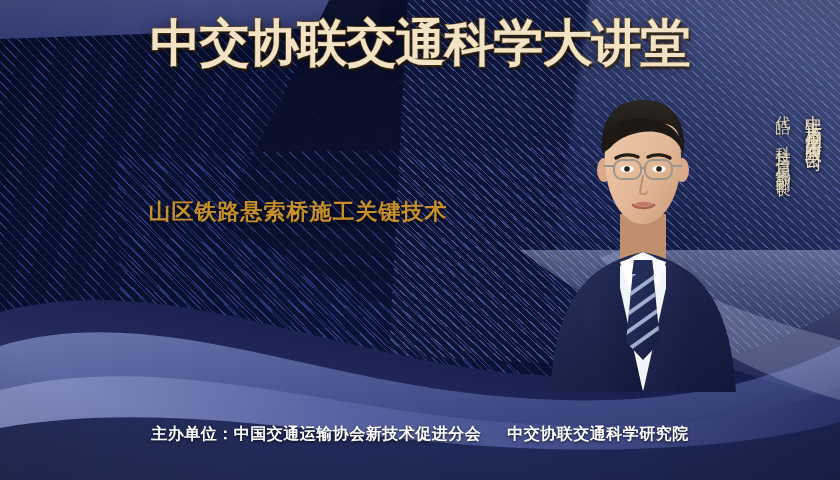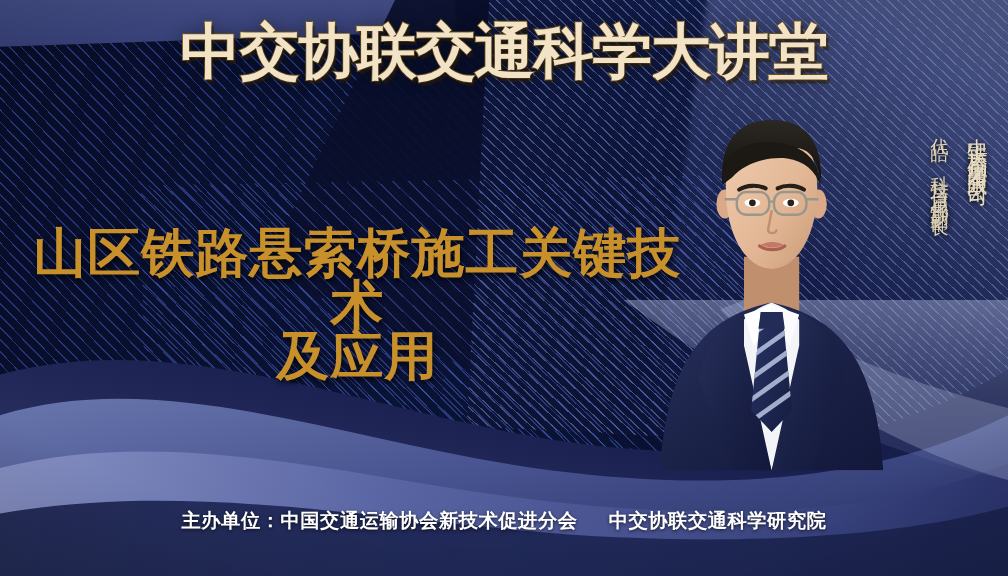--- a/index.html
+++ b/index.html
@@ -121,21 +121,21 @@
     display:flex;align-items:center;justify-content:center;
   }
   .sub-bar-search svg{display:block;}
 
   
   .lecture-title{
     position:absolute;left:28px;top:190px;width:540px;
     text-align:center;
     font-family:"DejaVu Sans","Liberation Sans",sans-serif;
     font-weight:bold;
-    font-size:44px;
+    font-size:22px;
     line-height:43px;
     color:#c8902b;
     letter-spacing:1px;
     text-shadow:1px 2px 4px rgba(0,0,0,.7);
   }
   .lecture-title .l2{display:block;}
 
   
   .time-badge{
     position:absolute;left:152px;top:318px;
@@ -319,21 +319,20 @@
       <path d="M85,113 C90,117 101,117 106,113" stroke="#a9604f" stroke-width="2.6" fill="none" stroke-linecap="round"></path>
       <path d="M86,112 C92,109 99,109 105,112 C99,115 92,115 86,112 Z" fill="#c4786a"></path>
     </svg>
   </div>
 
   <div class="main-title">中交协联交通科学大讲堂</div>
 
 
   <div class="lecture-title">
     <span>山区铁路悬索桥施工关键技术</span>
-    <span class="l2">及应用</span>
   </div>
 
 
   <div class="vtext v-org">中铁大桥局集团有限公司</div>
   <div class="vtext v-person">代皓  科技与信息化部副部长</div>
 
   <div class="footer">
     <span>主办单位：中国交通运输协会新技术促进分会</span><span class="gap"></span><span>中交协联交通科学研究院</span>
   </div>
 

